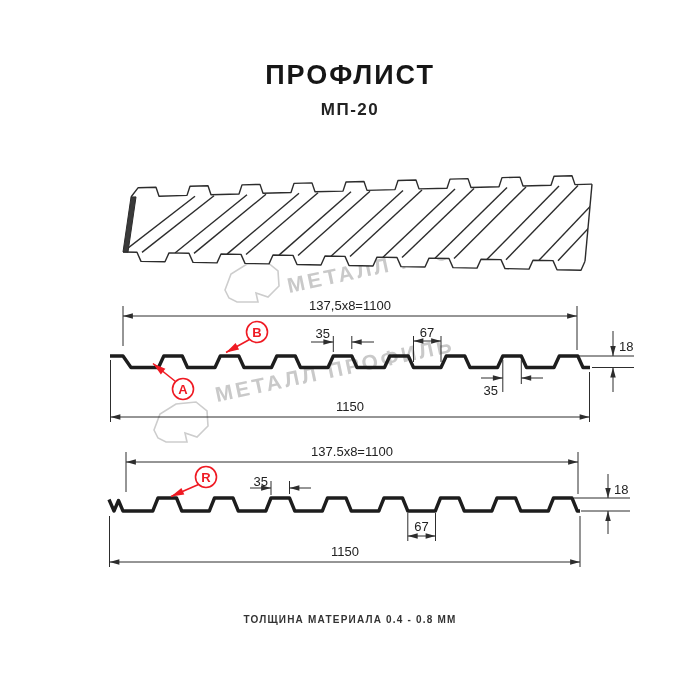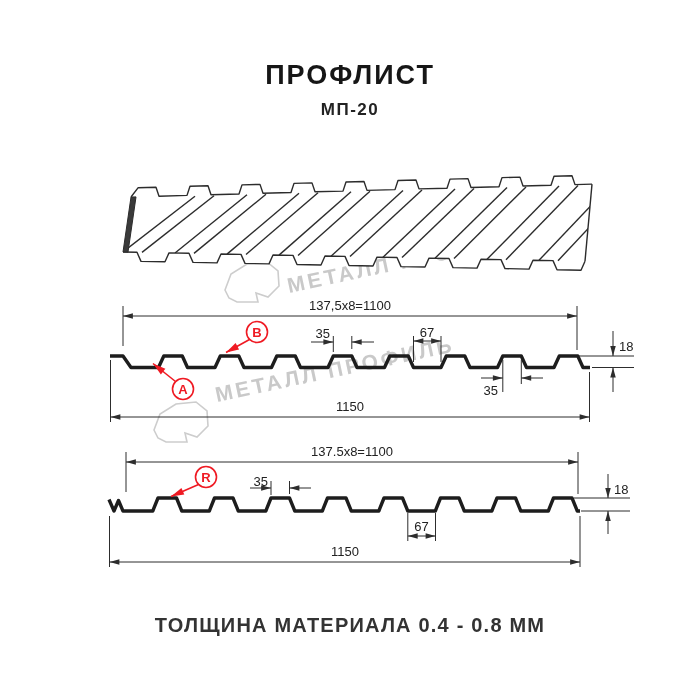--- a/index.html
+++ b/index.html
@@ -2,21 +2,21 @@
 <html><head>
 <meta charset="utf-8">
 <style>
   html,body{margin:0;padding:0;background:#ffffff;}
   body{width:700px;height:700px;position:relative;font-family:"Liberation Sans",sans-serif;overflow:hidden;}
   .title{position:absolute;top:60px;left:0;width:700px;text-align:center;
          font-size:27px;font-weight:bold;letter-spacing:2px;color:#161616;}
   .subtitle{position:absolute;top:100px;left:0;width:700px;text-align:center;
          font-size:17px;font-weight:bold;letter-spacing:1.5px;color:#222;}
   .footer{position:absolute;top:614px;left:0;width:700px;text-align:center;
-         font-size:20px;font-weight:bold;letter-spacing:1.2px;color:#333;}
+         font-size:10px;font-weight:bold;letter-spacing:1.2px;color:#333;}
   svg{position:absolute;top:0;left:0;}
   .dim{stroke:#2d2d2d;stroke-width:1;fill:none;}
   .dimtxt{font-size:13px;fill:#222;}
   .prof{stroke:#1d1d1d;stroke-width:3.4;fill:none;stroke-linejoin:round;stroke-linecap:butt;}
   .p3d{stroke:#2c2c2c;stroke-width:1.4;fill:none;stroke-linejoin:round;}
   .red{stroke:#ef1a23;fill:none;stroke-width:1.6;}
   .redtxt{font-size:13px;font-weight:bold;fill:#ef1a23;}
   .wmtxt{font-size:21px;font-weight:bold;letter-spacing:3px;fill:#c9c9c9;}
   .wmlogo{stroke:#cdcdcd;stroke-width:1.6;fill:none;}
 </style>

